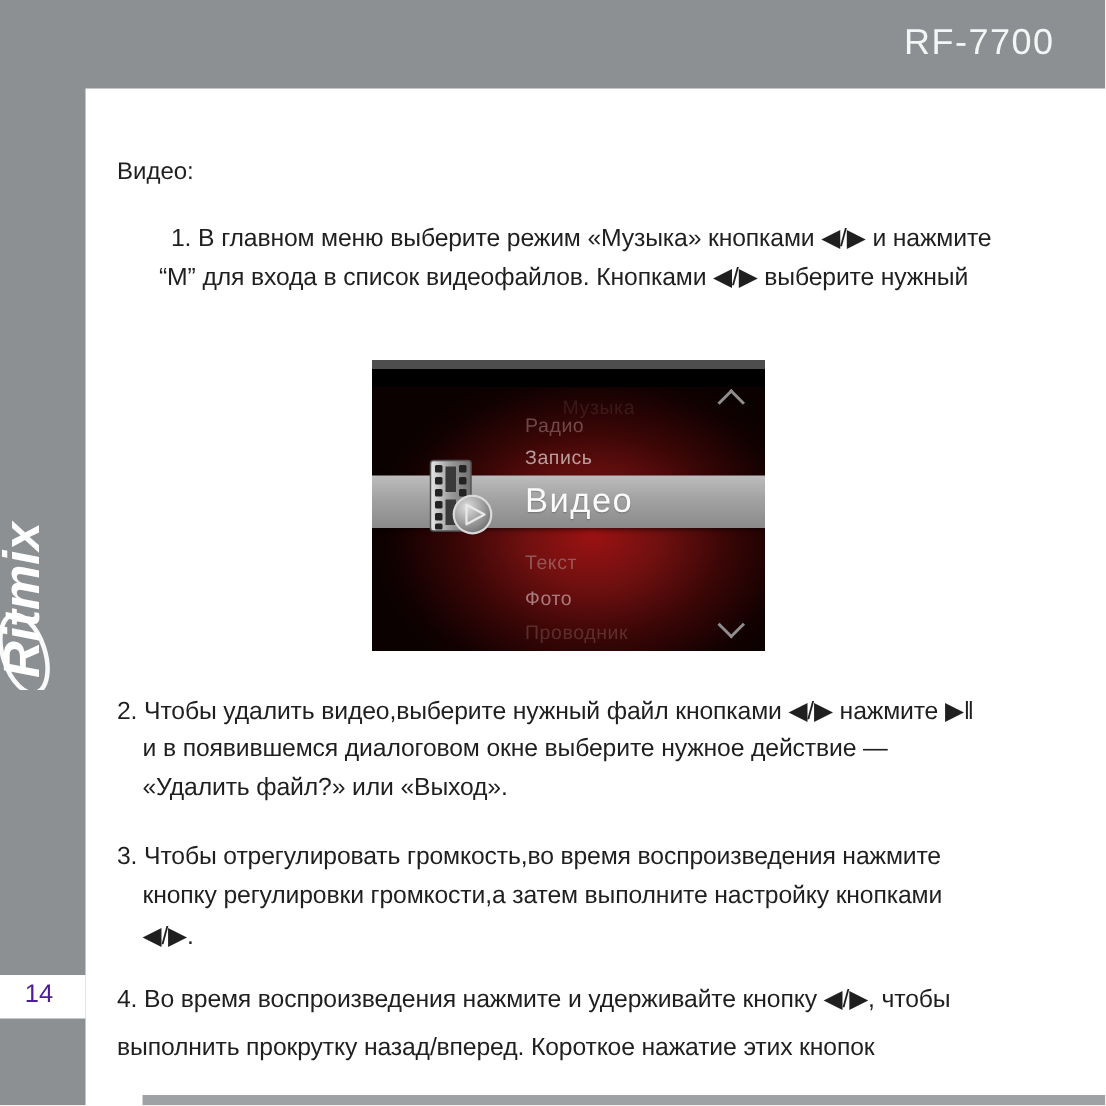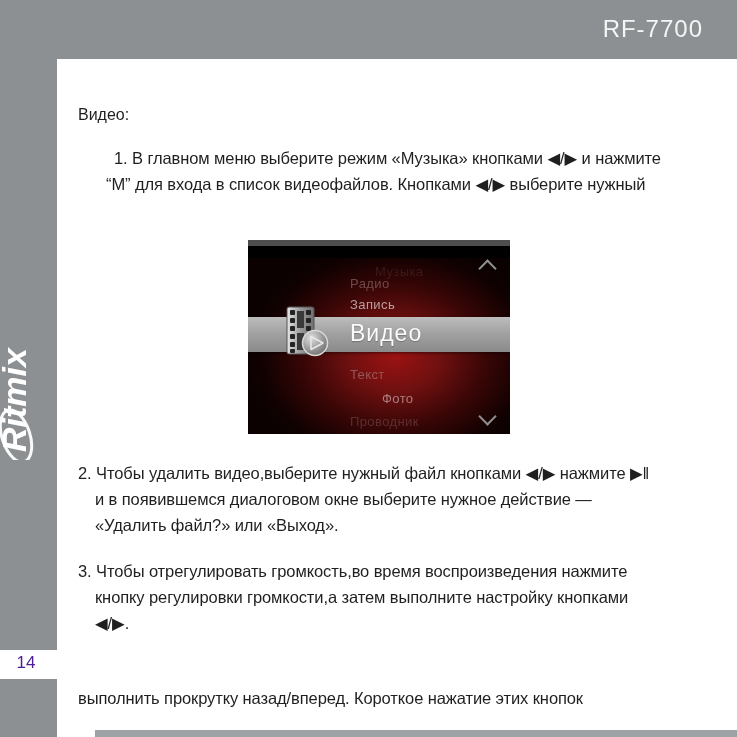--- a/index.html
+++ b/index.html
@@ -32,21 +32,21 @@
   .shot-glow{position:absolute;left:0;top:0;width:100%;height:100%;
              background:radial-gradient(ellipse 150px 115px at 56% 60%,
                #9c1212 0%, #701010 30%, #3a0606 60%, #120101 88%, #0b0101 100%);}
   .shot-topline{position:absolute;left:0;top:0;width:100%;height:6px;background:#4d4d4d;z-index:4;}
   .shot-blackbar{position:absolute;left:0;top:6px;width:100%;height:12px;background:#000;z-index:3;}
   .menu-item{position:absolute;left:102px;font-size:13px;letter-spacing:0.4px;white-space:nowrap;z-index:2;}
   .mi-faint{top:24px;color:rgba(140,100,100,0.22);margin-left:25px;}
   .mi-radio{top:36px;color:rgba(165,128,128,0.55);}
   .mi-rec{top:57px;color:rgba(210,190,190,0.82);}
   .mi-text{top:127px;color:rgba(170,132,132,0.60);}
-  .mi-photo{top:151px;color:rgba(198,168,168,0.72);margin-left:32px;}
+  .mi-photo{top:151px;color:rgba(198,168,168,0.72);}
   .mi-explorer{top:174px;color:rgba(148,110,110,0.38);}
   .select-band{position:absolute;left:0;top:77px;width:100%;height:35px;z-index:2;
                background:linear-gradient(to bottom,#bdbdbd 0%,#a2a2a2 45%,#8a8a8a 100%);
                box-shadow:0 1px 3px rgba(0,0,0,0.5);}
   .selected-label{position:absolute;left:102px;top:80px;z-index:3;font-size:23px;color:#fbfbfb;
                   letter-spacing:1px;text-shadow:0 1px 1px rgba(0,0,0,0.25);white-space:nowrap;}
   .film-icon{position:absolute;left:33px;top:66px;z-index:3;}
   .chev{position:absolute;width:11px;height:11px;z-index:3;}
   .chev-up{left:233px;top:22px;border-left:2px solid #8e8e8e;border-top:2px solid #8e8e8e;
            transform:rotate(45deg);}
@@ -85,20 +85,21 @@
   <div class="line s1b">“М” для входа в список видеофайлов. Кнопками ◀/▶ выберите нужный</div>
 
   <div class="line s2a">2. Чтобы удалить видео,выберите нужный файл кнопками ◀/▶ нажмите ▶‖</div>
   <div class="line s2c">«Удалить файл?» или «Выход».</div>
   <div class="line s2b">и в появившемся диалоговом окне выберите нужное действие —</div>
 
   <div class="line s3a">3. Чтобы отрегулировать громкость,во время воспроизведения нажмите</div>
   <div class="line s3b">кнопку регулировки громкости,а затем выполните настройку кнопками</div>
   <div class="line s3c">◀/▶.</div>
 
+  <div class="line s4a">4. Во время воспроизведения нажмите и  удерживайте кнопку ◀/▶, чтобы</div>
   <div class="line s4b">выполнить прокрутку назад/вперед. Короткое нажатие этих кнопок</div>
 
   <div class="device-shot">
     <div class="shot-glow"></div>
     <div class="shot-topline"></div>
     <div class="shot-blackbar"></div>
 
     <div class="menu-item mi-faint">Музыка</div>
     <div class="menu-item mi-radio">Радио</div>
     <div class="menu-item mi-rec">Запись</div>

